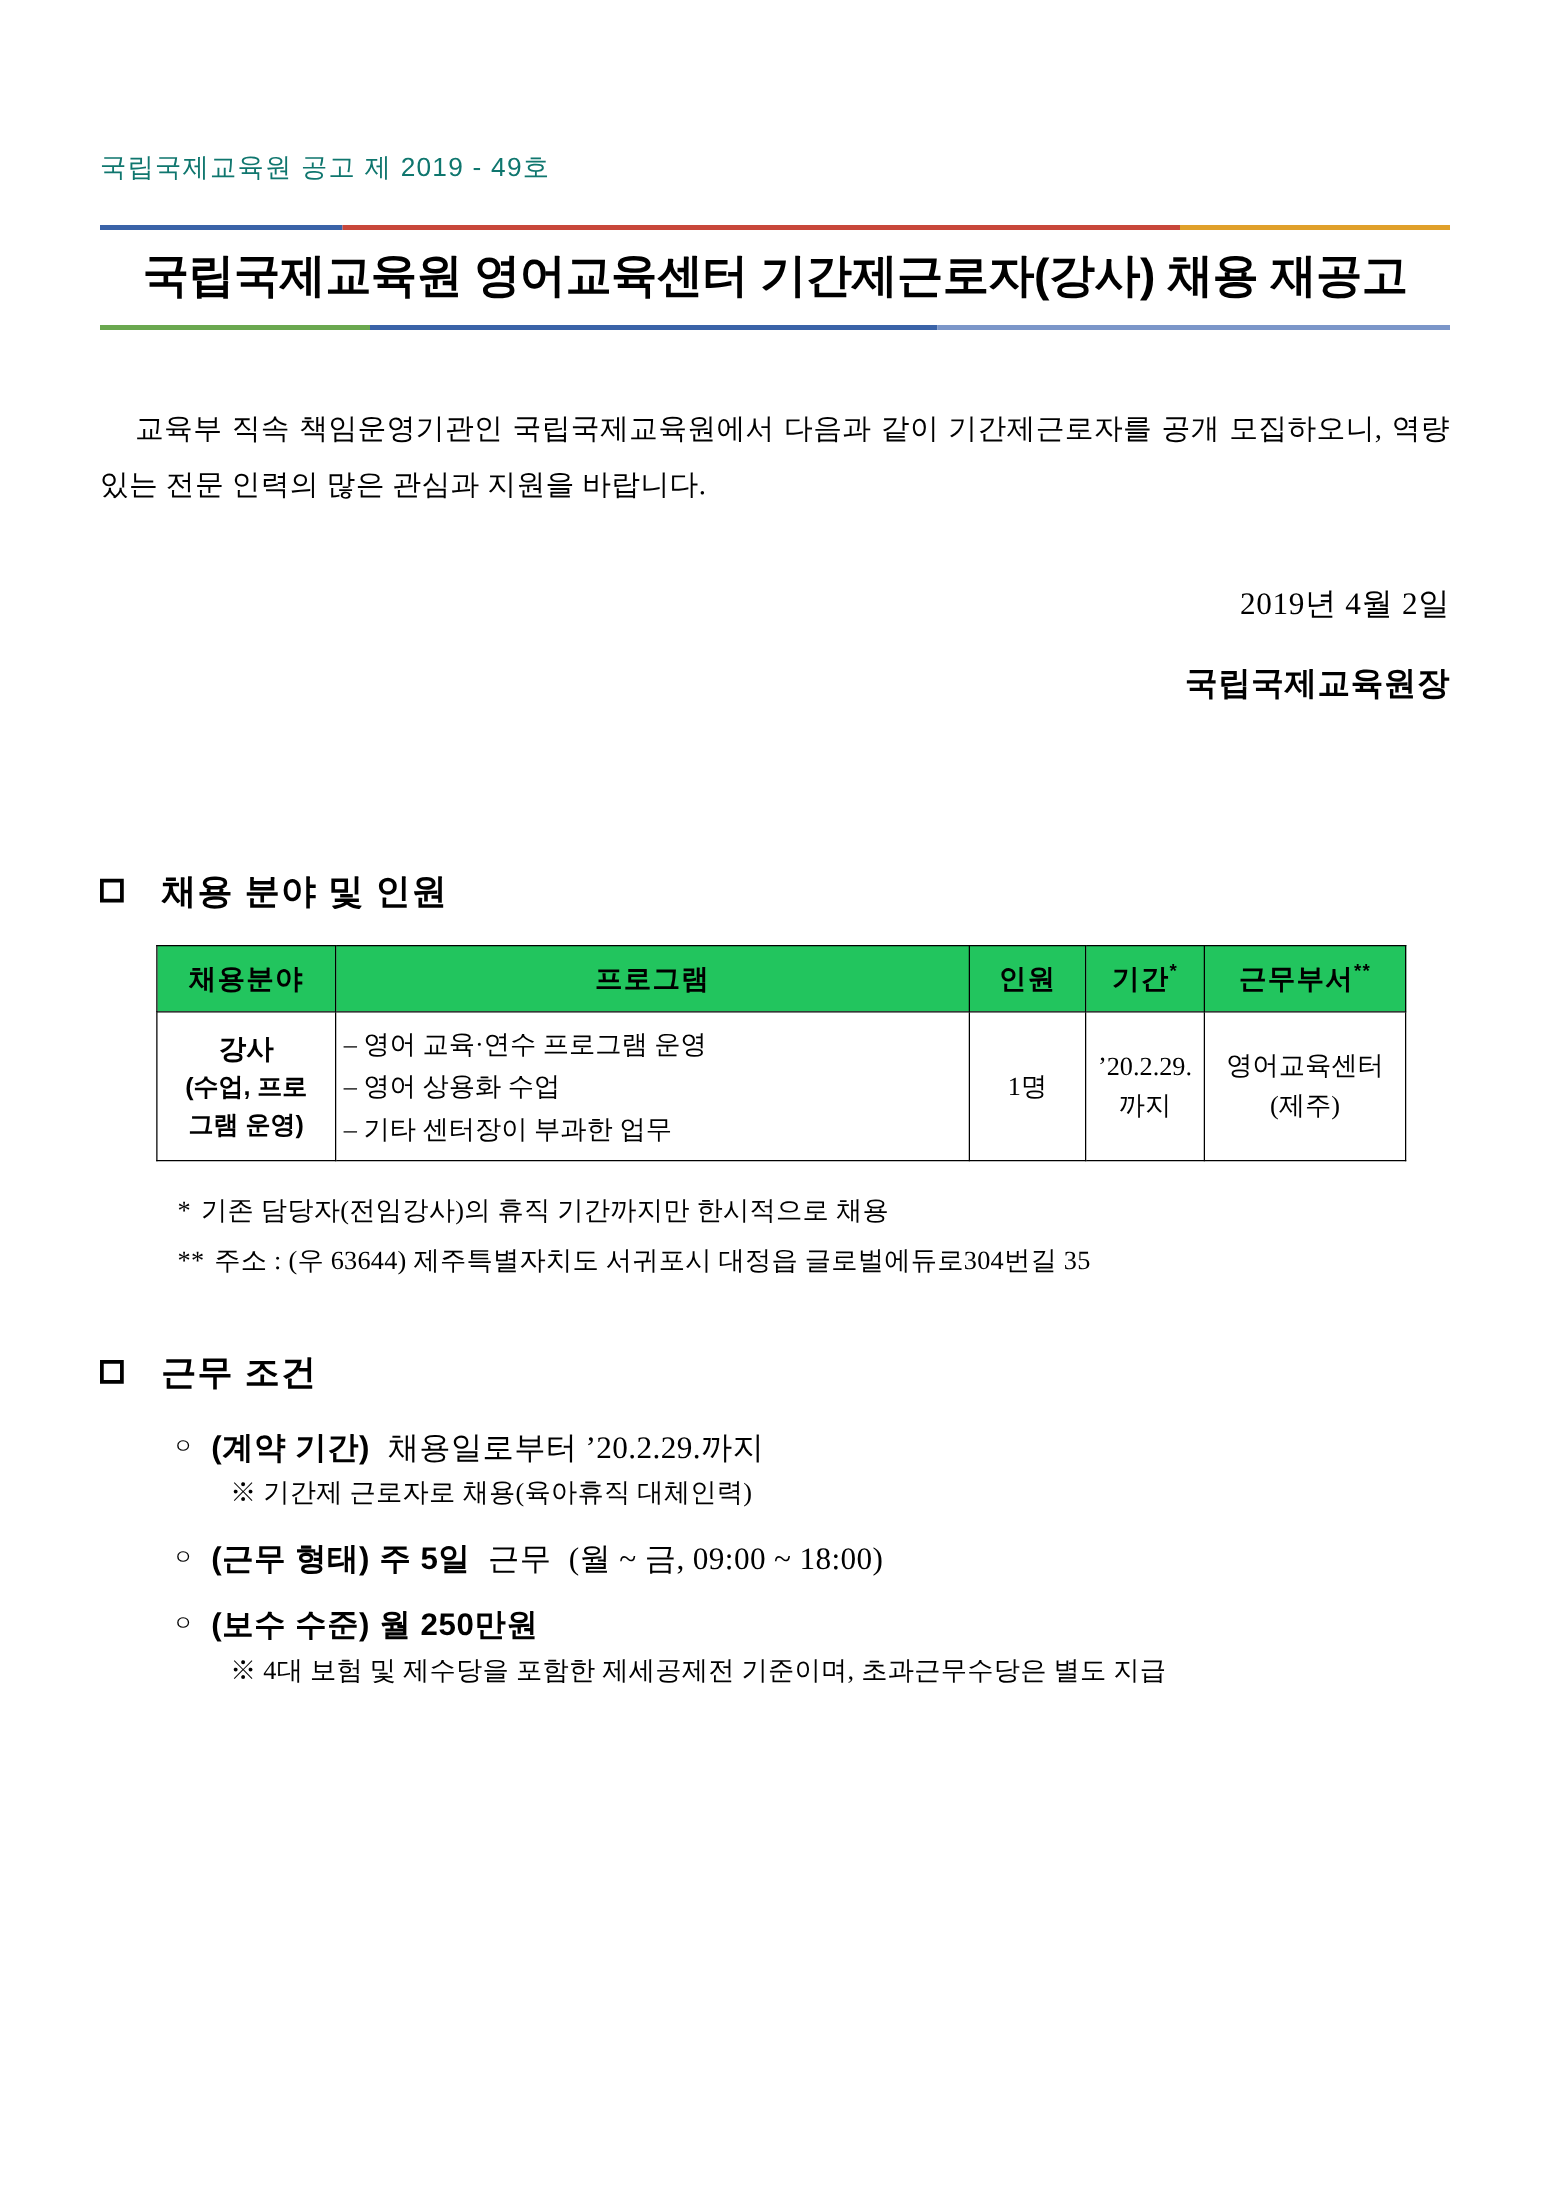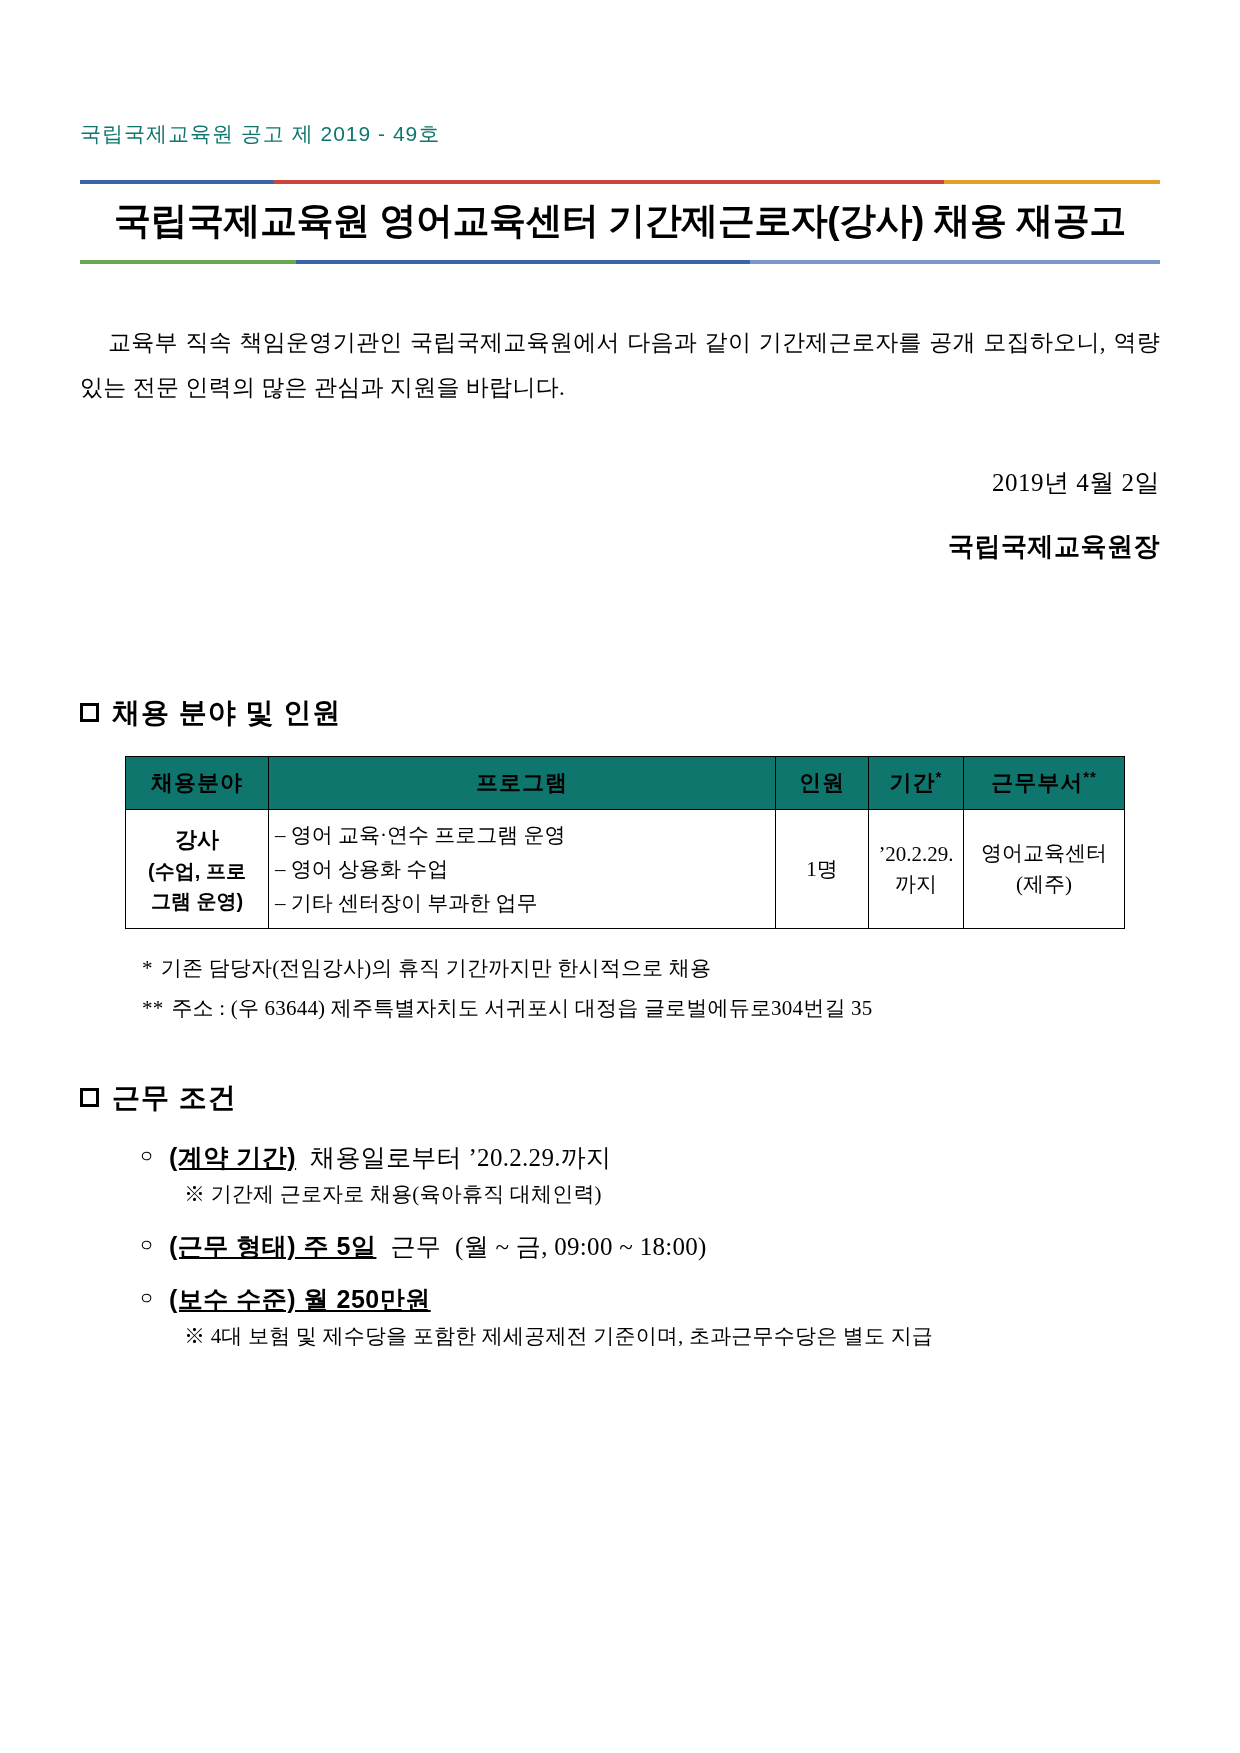--- a/index.html
+++ b/index.html
@@ -81,21 +81,21 @@
   .issuer-line {
     margin-top: 30px;
     font-weight: bold;
     font-size: 26px;
   }
 
   
   .section-heading {
     display: flex;
     align-items: center;
-    gap: 13px;
+    gap: 30px;
     margin: 0 0 24px 0;
     font-family: "Liberation Sans", sans-serif;
     font-weight: bold;
     font-size: 28px;
     letter-spacing: 1px;
   }
   .section-heading .box-mark {
     display: inline-block;
     width: 19px;
     height: 19px;
@@ -112,21 +112,21 @@
     width: 100%;
     font-size: 21px;
   }
   table.recruit th,
   table.recruit td {
     border: 1px solid #000;
     padding: 8px 6px;
     vertical-align: middle;
   }
   table.recruit thead th {
-    background: #0f766e;
+    background: #22c55e;
     font-family: "Liberation Sans", sans-serif;
     font-weight: bold;
     text-align: center;
     font-size: 22px;
     letter-spacing: 1px;
     padding: 11px 4px;
   }
   td.c-field {
     text-align: center;
     font-family: "Liberation Sans", sans-serif;
@@ -191,21 +191,20 @@
   .term-item .bullet {
     font-size: 17px;
     line-height: 1;
     position: relative;
     top: -4px;
   }
   .term-item .label {
     font-family: "Liberation Sans", sans-serif;
     font-weight: bold;
     letter-spacing: 0.5px;
-    text-decoration: underline;
   }
   .term-item .value {
     letter-spacing: 0.3px;
   }
   .term-sub {
     padding-left: 46px;
     font-size: 21px;
     margin: 6px 0 22px 0;
     letter-spacing: 0.2px;
   }

